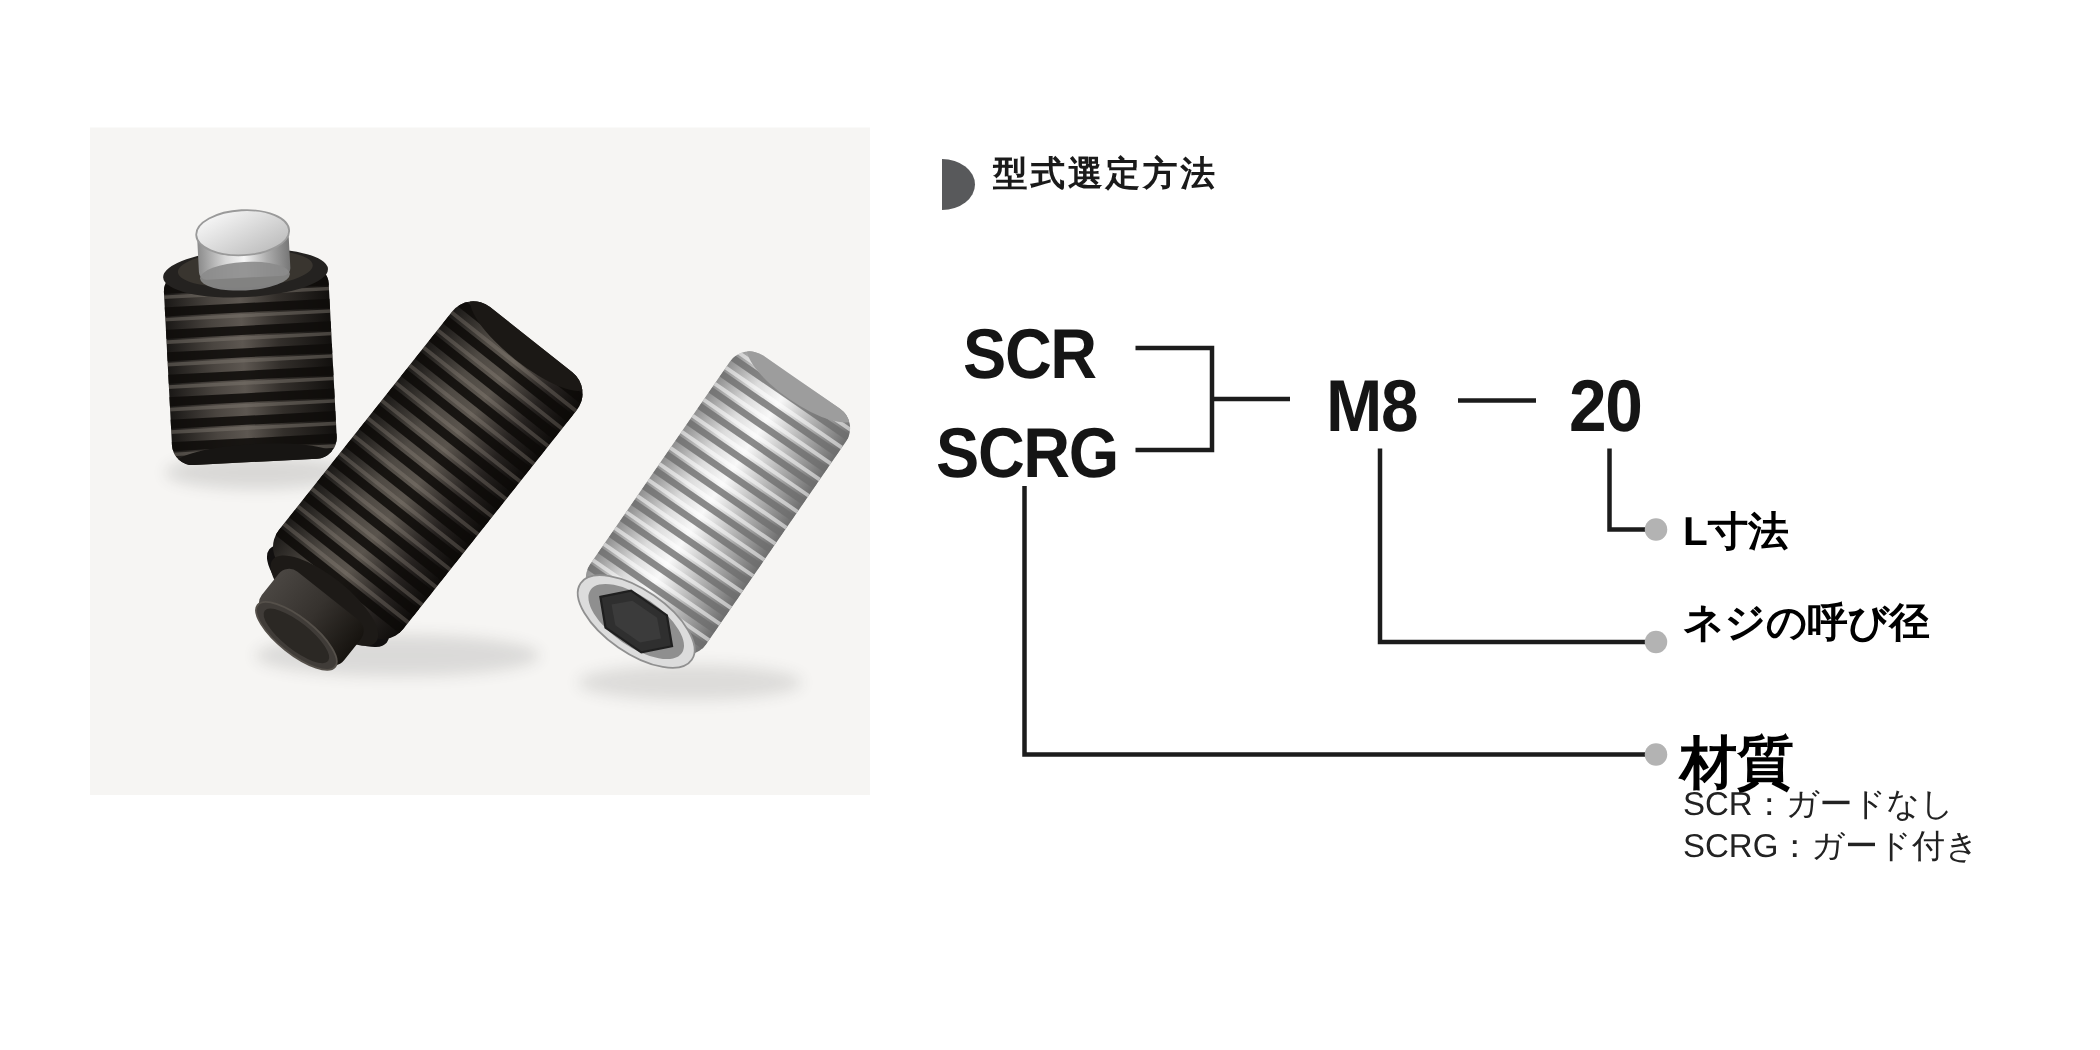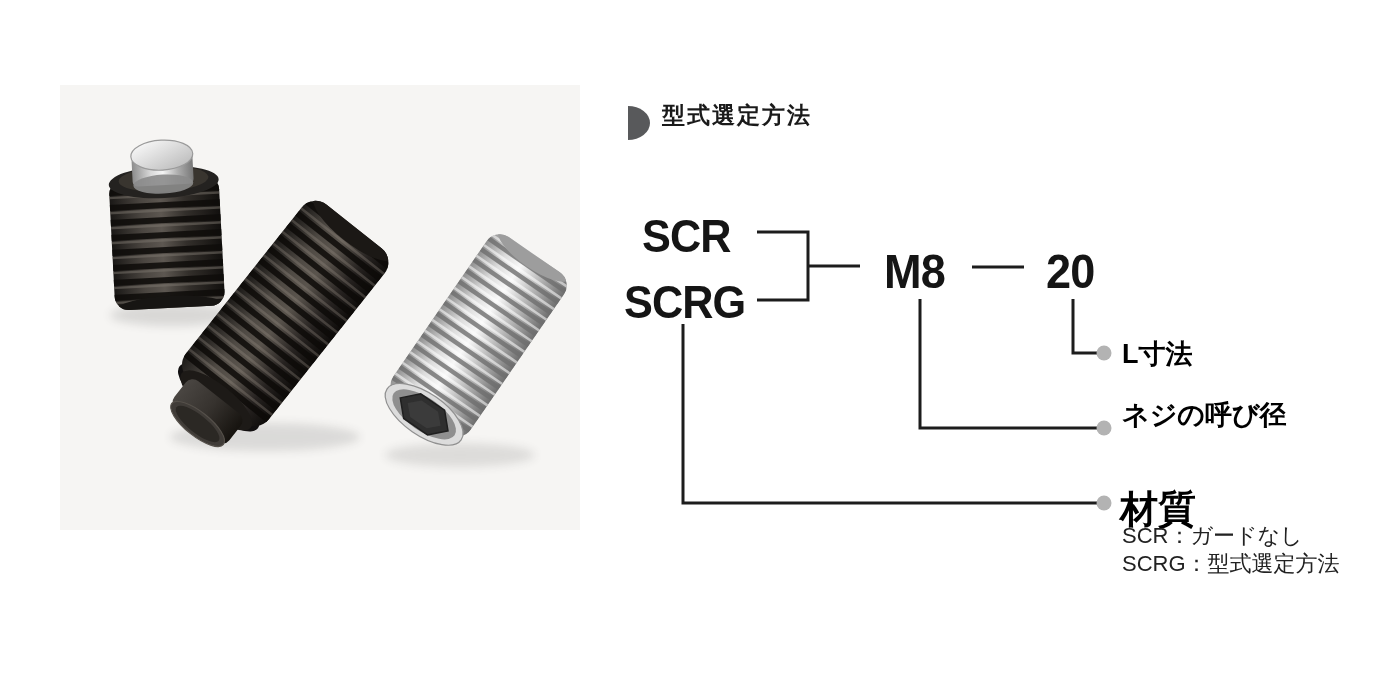--- a/index.html
+++ b/index.html
@@ -253,15 +253,15 @@
       <circle cx="1104" cy="353" r="7.5"></circle>
       <circle cx="1104" cy="428" r="7.5"></circle>
       <circle cx="1104" cy="503" r="7.5"></circle>
     </g>
   </svg>
 
   <div class="callout l-dim">L寸法</div>
   <div class="callout thread">ネジの呼び径</div>
   <div class="callout material">材質</div>
   <div class="subline s1">SCR：ガードなし</div>
-  <div class="subline s2">SCRG：型式選定方法</div>
+  <div class="subline s2">SCRG：ガード付き</div>
 
 </div>
 
 </body></html>

